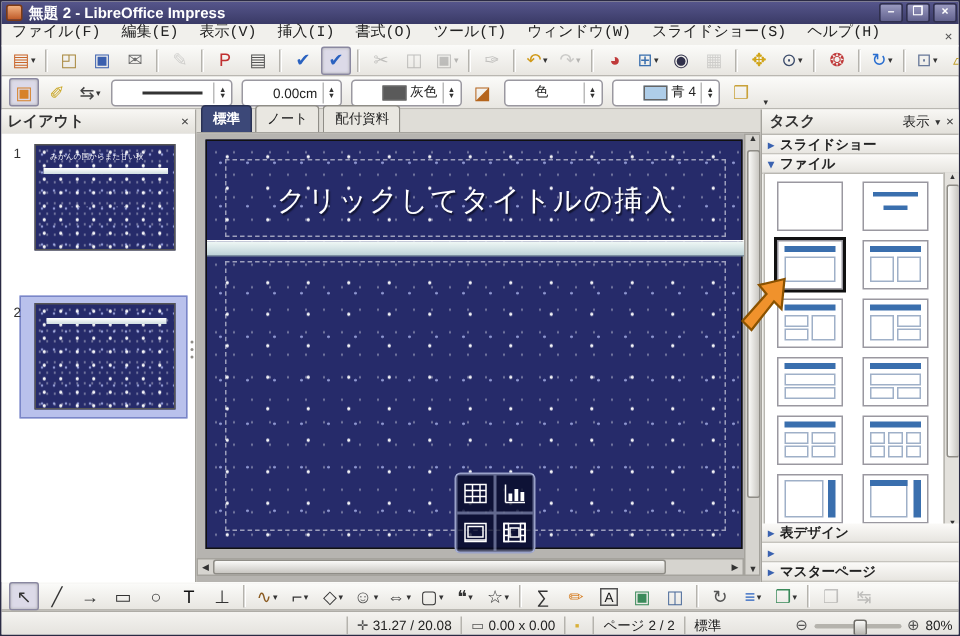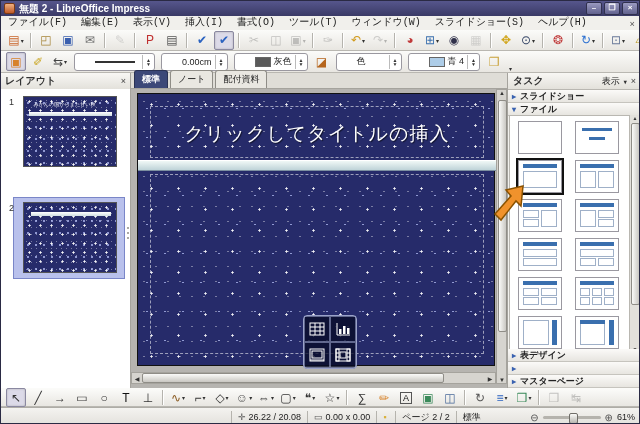--- a/index.html
+++ b/index.html
@@ -585,38 +585,38 @@
         <span class="tbi dis">
           <span style="color: rgb(85, 85, 85);">↹</span>
         </span>
       </span>
   </div>
 
   <div id="statusbar">
     <span style="width:230px"></span>
     <span class="scell">
       <span class="sgl">✛</span>
-      <span>26.22 / 20.08</span>
+      <span>31.27 / 20.08</span>
     </span>
     <span class="scell">
       <span class="sgl">▭</span>
       <span>0.00 x 0.00</span>
     </span>
     <span class="scell">
       <span class="sgl" style="color:#d9b13a">▪</span>
     </span>
     <span class="scell">
       <span>ページ 2 / 2</span>
     </span>
     <span class="scell">
       <span>標準</span>
     </span>
     <span id="zoomctl">
       <span class="zbtn">⊖</span>
       <span id="zoomtrack">
           <span id="zoomknob"></span>
         </span>
       <span class="zbtn">⊕</span>
-      <span>61%</span>
+      <span>80%</span>
     </span>
   </div>
 
 </div>
 
 </body></html>

